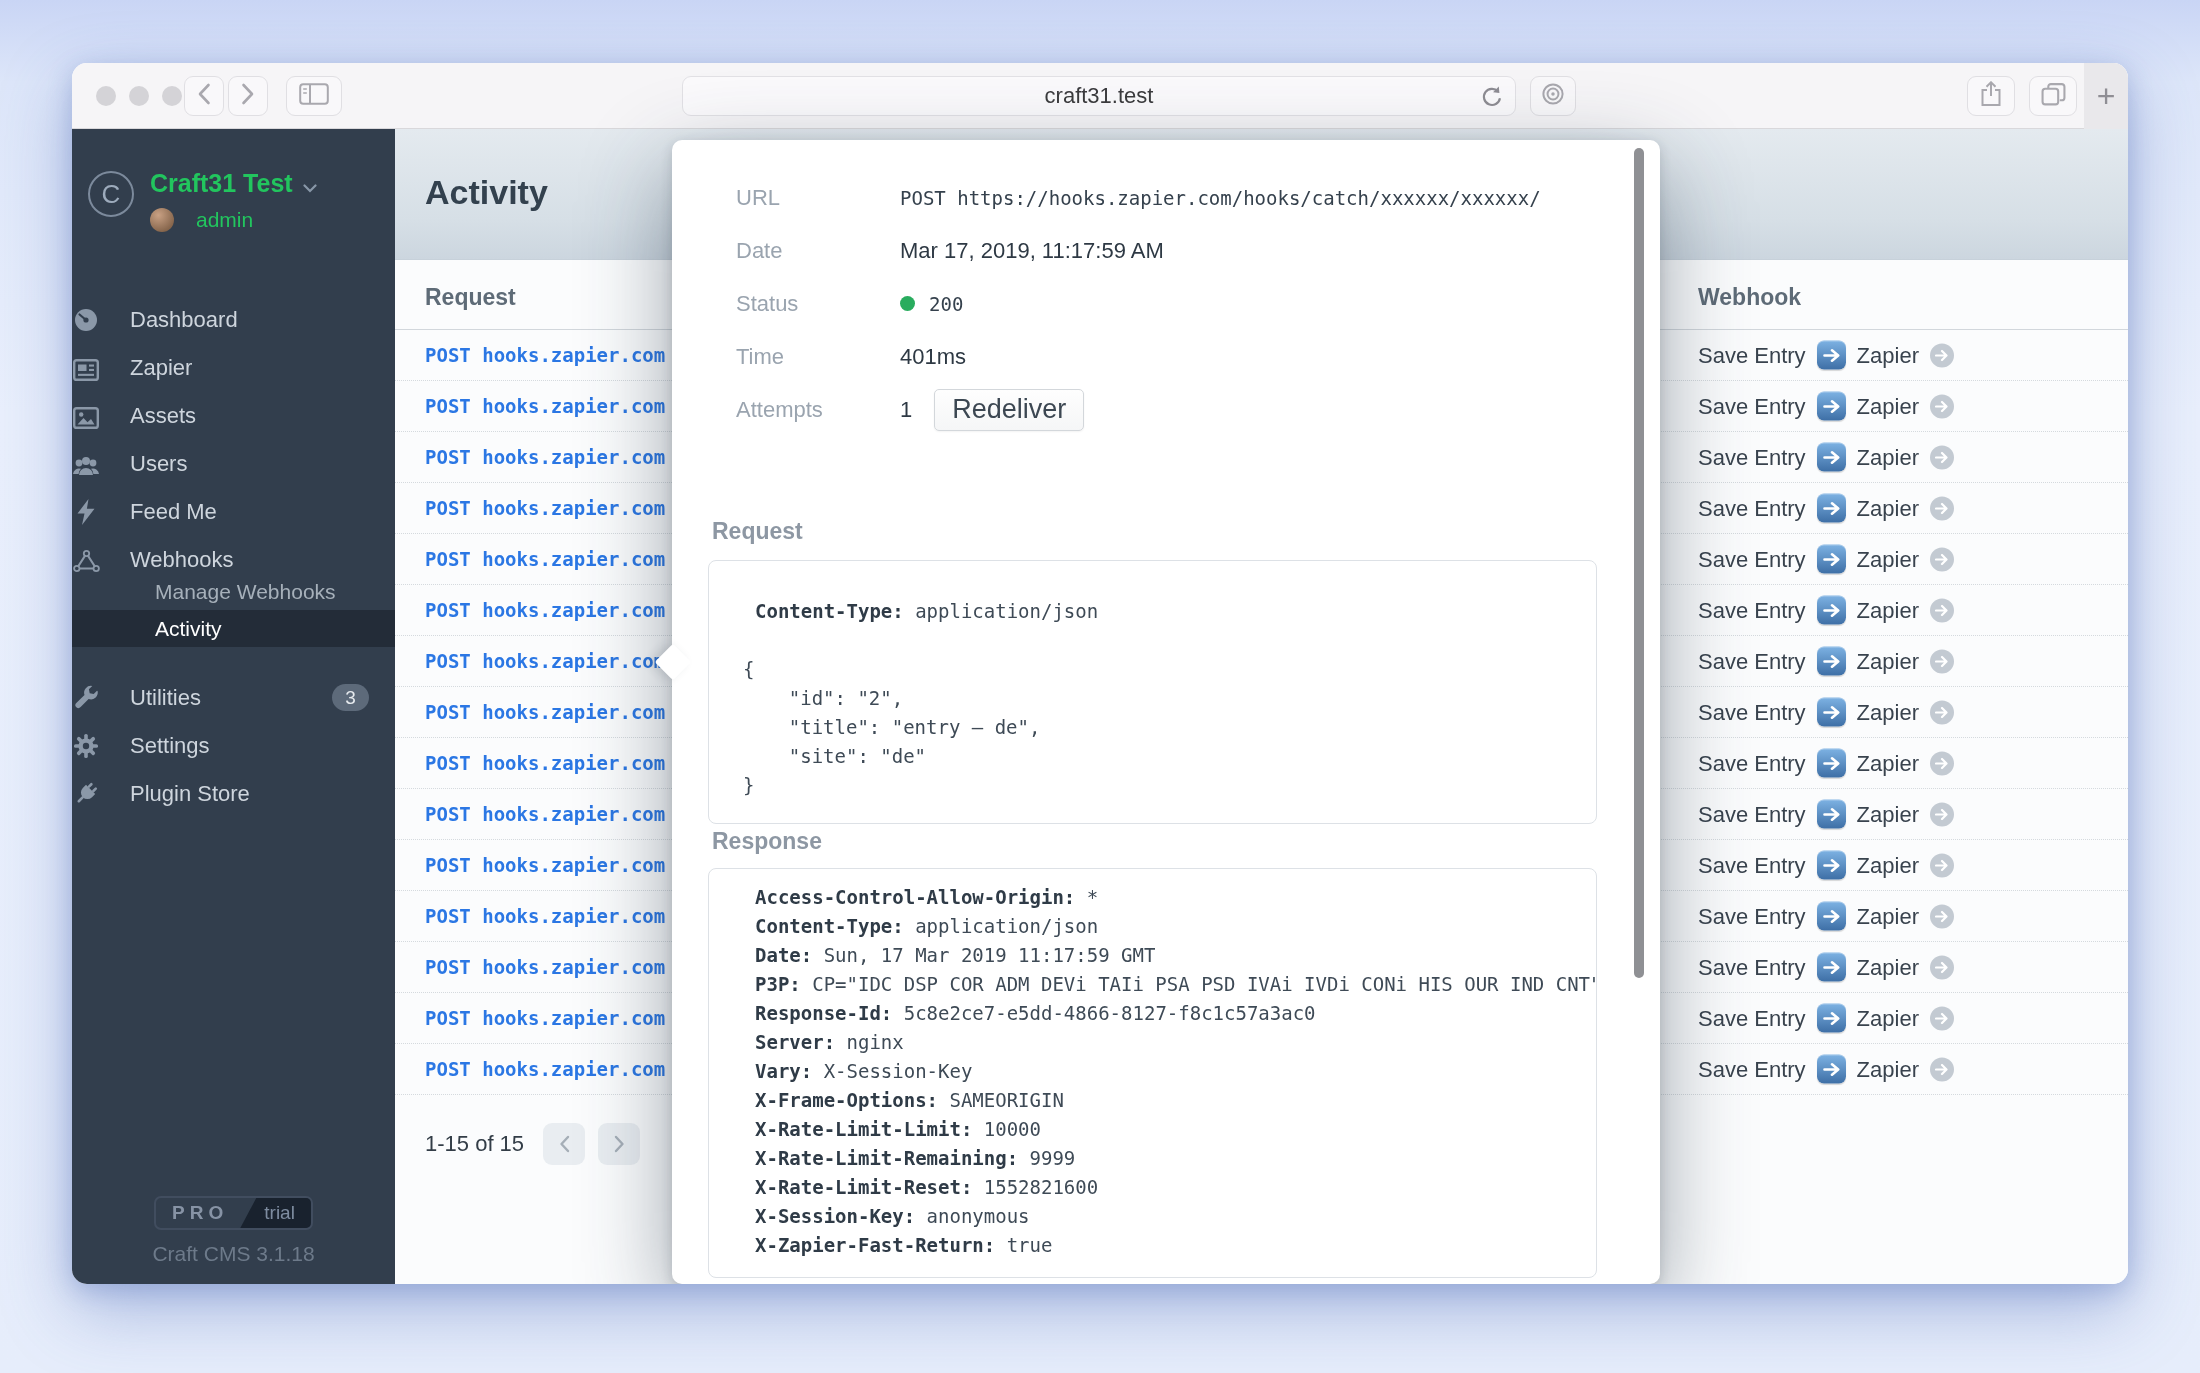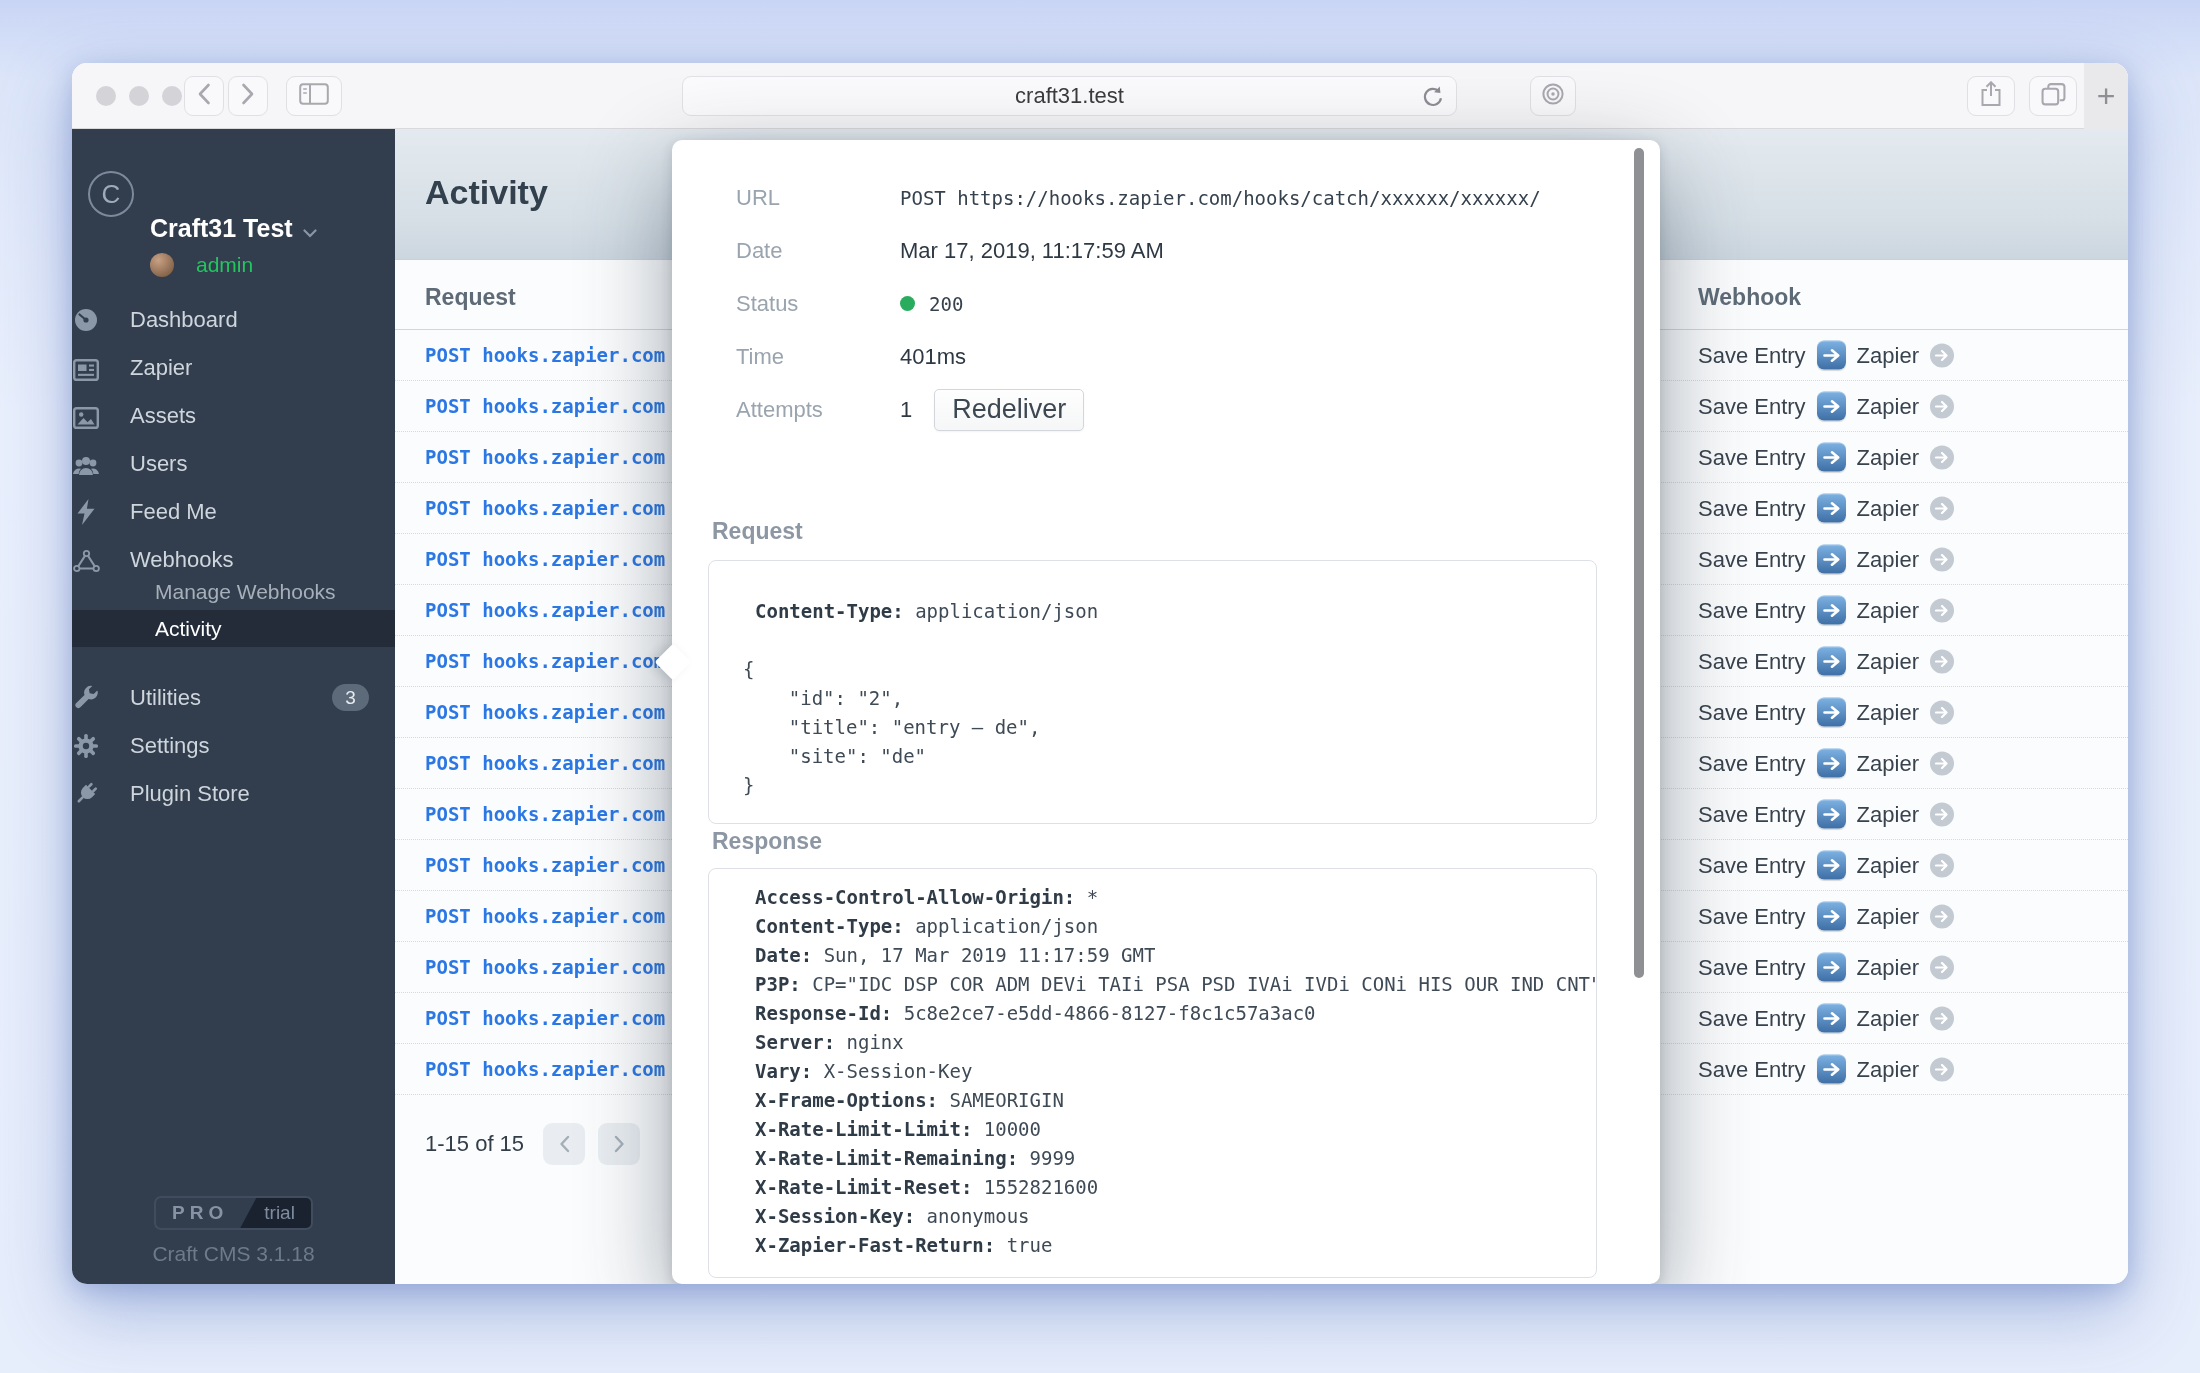--- a/index.html
+++ b/index.html
@@ -17,42 +17,42 @@
   
   .toolbar { position:relative; height:66px; background:#f6f5f7; border-bottom:1px solid #d9d8db; }
   .traffic { position:absolute; top:23px; left:24px; display:flex; gap:13px; }
   .light { width:20px; height:20px; border-radius:50%; background:#d4d3d7; }
   .tbtn {
     position:absolute; top:13px; height:40px; border:1px solid #e0dfe3; border-radius:9px;
     background:#f9f8fa; display:flex; align-items:center; justify-content:center; color:#a9a8ae;
   }
   #btn-back{left:112px;width:40px} #btn-fwd{left:156px;width:40px} #btn-sidebar{left:214px;width:56px}
   .urlfield {
-    position:absolute; left:610px; top:13px; width:775px; height:40px;
+    position:absolute; left:610px; top:13px; width:834px; height:40px;
     background:#fbfafc; border:1px solid #e2e1e5; border-radius:9px;
     display:flex; align-items:center; justify-content:center; color:#3b3b3d; font-size:22px;
   }
   .reload { position:absolute; right:11px; top:8px; color:#8e8d93; }
   #btn-shield { left:1458px; width:46px; }
   #btn-share { left:1895px; width:48px; }
   #btn-tabs  { left:1957px; width:48px; }
   .newtab {
     position:absolute; right:0; top:0; width:44px; height:66px; background:#e9e8eb;
     display:flex; align-items:center; justify-content:center; color:#8f8e94; font-size:32px; font-weight:300;
   }
   
   .app { position:absolute; top:66px; left:0; right:0; bottom:0; display:flex; }
   
   .sidebar { width:323px; flex:none; background:#323e4d; position:relative; color:#ced5dd; }
   .site-header { position:absolute; top:38px; left:16px; display:flex; align-items:flex-start; gap:16px; }
   .logo {
     width:46px; height:46px; border-radius:50%; border:2.5px solid #7c8a9c; color:#9dabbc;
     display:flex; align-items:center; justify-content:center; font-size:26px; margin-top:4px;
   }
-  .site-name { font-size:25px; font-weight:700; color:#ffffff; display:flex; align-items:center; gap:10px;margin-top:45px; }
+  .site-name { font-size:25px; font-weight:700; color:#22c55e; display:flex; align-items:center; gap:10px; }
   .site-chevron { color:#8897a8; margin-top:3px; }
   .user-line { margin-top:9px; display:flex; align-items:flex-end; gap:22px; font-size:21px; color:#22c55e; }
   .avatar { width:24px; height:24px; border-radius:50%; background:radial-gradient(circle at 35% 30%, #c9a184, #6e5038); }
   .nav { position:absolute; top:156px; left:0; right:0; }
   .nav-item { height:48px; display:flex; align-items:flex-end; gap:30px; font-size:22px; color:#ced5dd; cursor:default; }
   .nav-icon { width:28px; display:flex; justify-content:center; color:#8b98a8; flex:none; }
   .sub-item { height:37px; display:flex; align-items:center; padding-left:83px; font-size:21px; color:#a6b0ba; }
   .sub-item.selected { background:#232c38; color:#ffffff; }
   .nav-gap { height:16px; }
   .badge {

